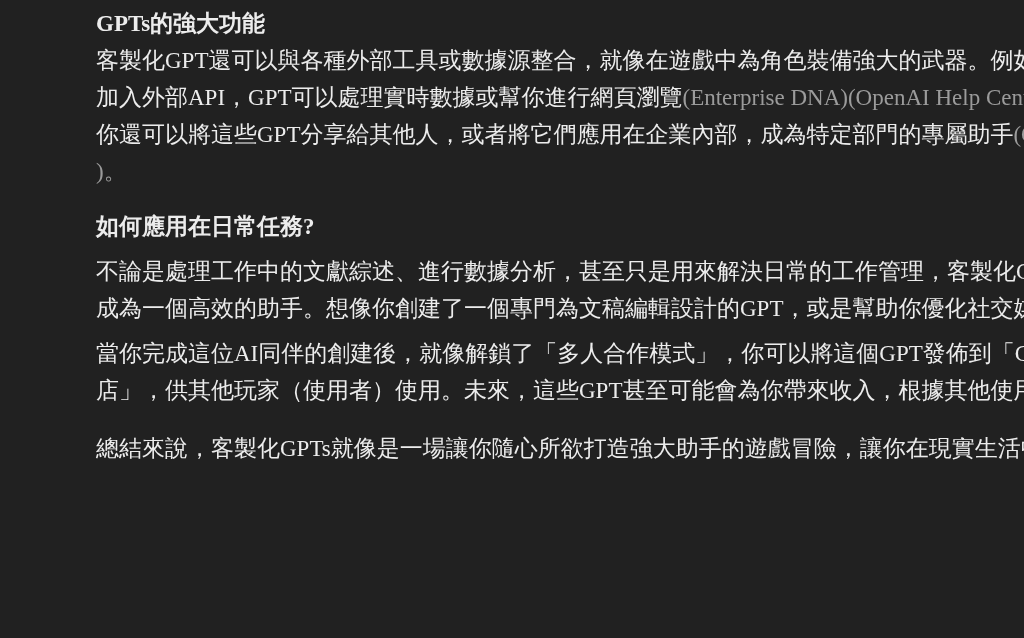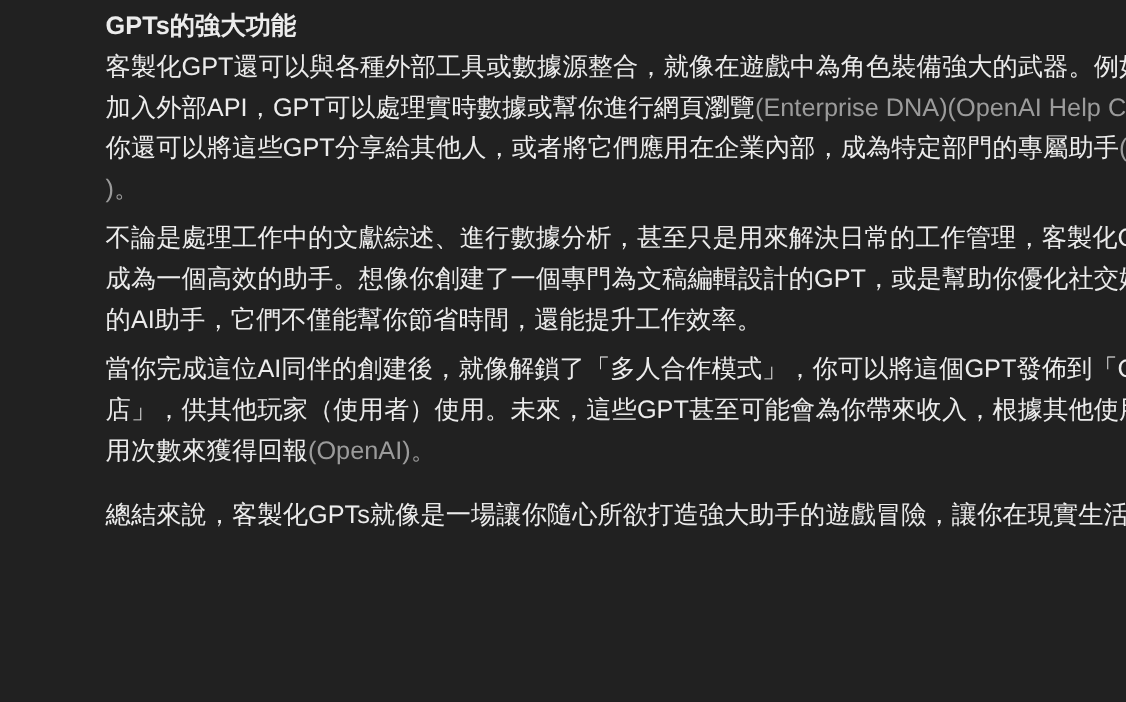--- a/index.html
+++ b/index.html
@@ -12,20 +12,21 @@
     height: 638px;
     background: var(--background, #212121);
     color: var(--text, #ececec);
     font-family: "Liberation Sans", "DejaVu Sans", sans-serif;
   }
   .doc {
     position: absolute;
     top: 5px;
     left: 96px;
     width: 908px;
+    font-family: Liberation Serif, serif;
   }
   .hd {
     margin: 0;
     font-size: 23px;
     font-weight: 700;
     line-height: 37px;
     color: var(--text, #ececec);
   }
   .sec2 .hd { margin-top: 18px; }
   .sec3 .hd { margin-top: 16px; }
@@ -55,32 +56,31 @@
     <h3 class="hd">GPTs的強大功能</h3>
     <p class="para">
         <span class="ln"><span>客製化GPT還可以與各種外部工具或數據源整合，就像在遊戲中為角色裝備強大的武器。例如，透過</span></span>
         <span class="ln"><span>加入外部API，GPT可以處理實時數據或幫你進行網頁瀏覽</span><span class="cite">(Enterprise DNA)(OpenAI Help Center)</span></span>
         <span class="ln"><span>你還可以將這些GPT分享給其他人，或者將它們應用在企業內部，成為特定部門的專屬助手</span><span class="cite">(OpenAI</span></span>
         <span class="ln"><span class="cite">)</span><span class="cite">。</span></span>
       </p>
   </section>
 
   <section class="sec sec2">
+    <h3 class="hd">如何應用在日常任務?</h3>
     <p class="para">
         <span class="ln"><span>不論是處理工作中的文獻綜述、進行數據分析，甚至只是用來解決日常的工作管理，客製化GPT都能</span></span>
         <span class="ln"><span>成為一個高效的助手。想像你創建了一個專門為文稿編輯設計的GPT，或是幫助你優化社交媒體貼文</span></span>
-        <span class="ln"><span>的AI助手，它們不僅能幫你節省時間，還能提升工作效率。</span></span>
       </p>
   </section>
 
   <section class="sec sec3">
     <p class="para">
         <span class="ln"><span>當你完成這位AI同伴的創建後，就像解鎖了「多人合作模式」，你可以將這個GPT發佈到「GPT商</span></span>
         <span class="ln"><span>店」，供其他玩家（使用者）使用。未來，這些GPT甚至可能會為你帶來收入，根據其他使用者的使</span></span>
-        <span class="ln"><span>用次數來獲得回報</span><span class="cite">(OpenAI)</span><span class="cite">。</span></span>
       </p>
   </section>
 
   <p class="para closing">
       <span class="ln"><span>總結來說，客製化GPTs就像是一場讓你隨心所欲打造強大助手的遊戲冒險，讓你在現實生活中輕鬆完</span></span>
     </p>
 
 </main>
 
 </body></html>

